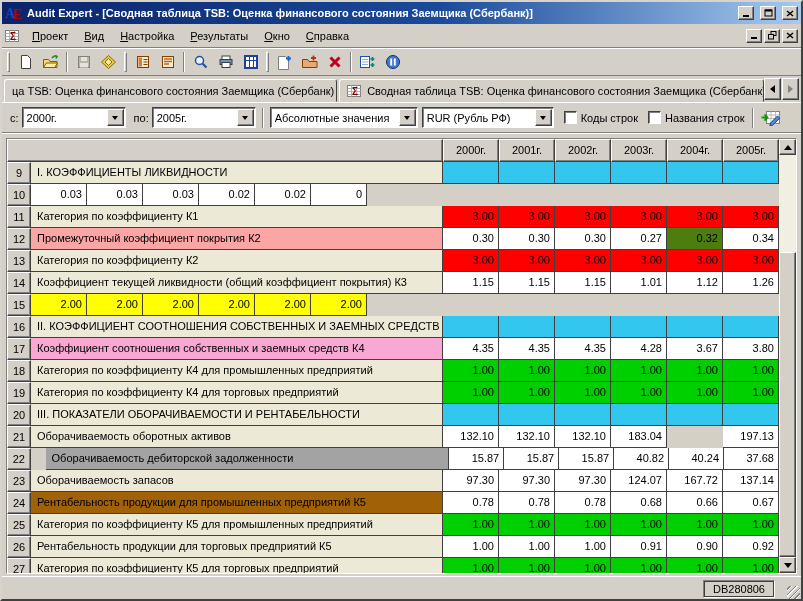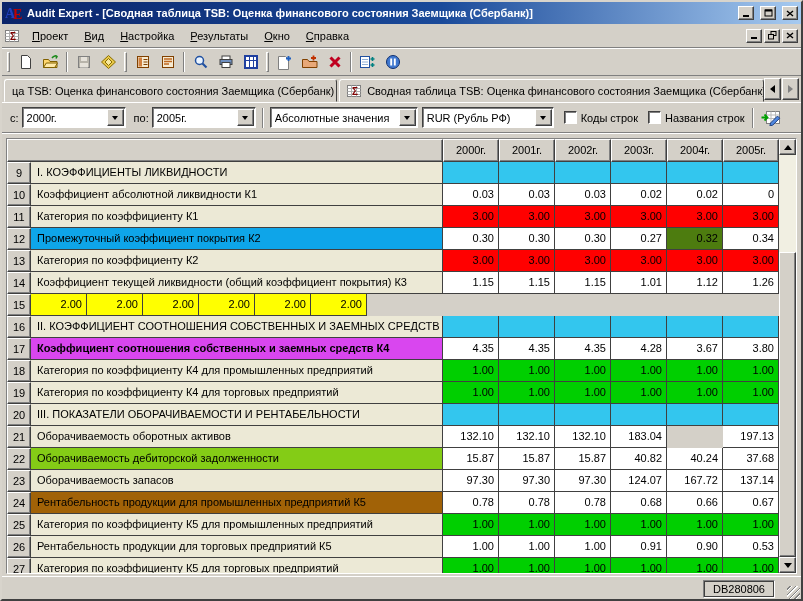--- a/index.html
+++ b/index.html
@@ -450,41 +450,40 @@
               <div class="label-cell" style="background: rgb(236, 233, 214);">I. КОЭФФИЦИЕНТЫ ЛИКВИДНОСТИ</div>
               <div class="val-cell" style="background: rgb(51, 198, 238);"></div>
               <div class="val-cell" style="background: rgb(51, 198, 238);"></div>
               <div class="val-cell" style="background: rgb(51, 198, 238);"></div>
               <div class="val-cell" style="background: rgb(51, 198, 238);"></div>
               <div class="val-cell" style="background: rgb(51, 198, 238);"></div>
               <div class="val-cell" style="background: rgb(51, 198, 238);"></div>
             </div>
             <div class="t-row">
               <div class="num-cell">10</div>
-              <div class="label-cell" style="background: rgb(236, 233, 214);">Коэффициент абсолютной ликвидности К1</div>
               <div class="val-cell" style="background: rgb(255, 255, 255);">0.03</div>
               <div class="val-cell" style="background: rgb(255, 255, 255);">0.03</div>
               <div class="val-cell" style="background: rgb(255, 255, 255);">0.03</div>
               <div class="val-cell" style="background: rgb(255, 255, 255);">0.02</div>
               <div class="val-cell" style="background: rgb(255, 255, 255);">0.02</div>
               <div class="val-cell" style="background: rgb(255, 255, 255);">0</div>
             </div>
             <div class="t-row">
               <div class="num-cell">11</div>
               <div class="label-cell" style="background: rgb(236, 233, 214);">Категория по коэффициенту К1</div>
               <div class="val-cell" style="background: rgb(255, 0, 0);">3.00</div>
               <div class="val-cell" style="background: rgb(255, 0, 0);">3.00</div>
               <div class="val-cell" style="background: rgb(255, 0, 0);">3.00</div>
               <div class="val-cell" style="background: rgb(255, 0, 0);">3.00</div>
               <div class="val-cell" style="background: rgb(255, 0, 0);">3.00</div>
               <div class="val-cell" style="background: rgb(255, 0, 0);">3.00</div>
             </div>
             <div class="t-row">
               <div class="num-cell">12</div>
-              <div class="label-cell" style="background: #0ea5e9;">Промежуточный коэффициент покрытия К2</div>
+              <div class="label-cell" style="background: #fca5a5;">Промежуточный коэффициент покрытия К2</div>
               <div class="val-cell" style="background: rgb(255, 255, 255);">0.30</div>
               <div class="val-cell" style="background: rgb(255, 255, 255);">0.30</div>
               <div class="val-cell" style="background: rgb(255, 255, 255);">0.30</div>
               <div class="val-cell" style="background: rgb(255, 255, 255);">0.27</div>
               <div class="val-cell" style="background: #4d7c0f;">0.32</div>
               <div class="val-cell" style="background: rgb(255, 255, 255);">0.34</div>
             </div>
             <div class="t-row">
               <div class="num-cell">13</div>
               <div class="label-cell" style="background: rgb(236, 233, 214);">Категория по коэффициенту К2</div>
@@ -519,21 +518,21 @@
               <div class="label-cell" style="background: rgb(236, 233, 214);">II. КОЭФФИЦИЕНТ СООТНОШЕНИЯ СОБСТВЕННЫХ И ЗАЕМНЫХ СРЕДСТВ</div>
               <div class="val-cell" style="background: rgb(51, 198, 238);"></div>
               <div class="val-cell" style="background: rgb(51, 198, 238);"></div>
               <div class="val-cell" style="background: rgb(51, 198, 238);"></div>
               <div class="val-cell" style="background: rgb(51, 198, 238);"></div>
               <div class="val-cell" style="background: rgb(51, 198, 238);"></div>
               <div class="val-cell" style="background: rgb(51, 198, 238);"></div>
             </div>
             <div class="t-row">
               <div class="num-cell">17</div>
-              <div class="label-cell" style="background: #d946ef; font-weight: bold;">Коэффициент соотношения собственных и заемных средств К4</div>
+              <div class="label-cell" style="background: #f9a8d4;">Коэффициент соотношения собственных и заемных средств К4</div>
               <div class="val-cell" style="background: rgb(255, 255, 255);">4.35</div>
               <div class="val-cell" style="background: rgb(255, 255, 255);">4.35</div>
               <div class="val-cell" style="background: rgb(255, 255, 255);">4.35</div>
               <div class="val-cell" style="background: rgb(255, 255, 255);">4.28</div>
               <div class="val-cell" style="background: rgb(255, 255, 255);">3.67</div>
               <div class="val-cell" style="background: rgb(255, 255, 255);">3.80</div>
             </div>
             <div class="t-row">
               <div class="num-cell">18</div>
               <div class="label-cell" style="background: rgb(236, 233, 214);">Категория по коэффициенту К4 для промышленных предприятий</div>
@@ -569,21 +568,21 @@
               <div class="label-cell" style="background: rgb(236, 233, 214);">Оборачиваемость оборотных активов</div>
               <div class="val-cell" style="background: rgb(255, 255, 255);">132.10</div>
               <div class="val-cell" style="background: rgb(255, 255, 255);">132.10</div>
               <div class="val-cell" style="background: rgb(255, 255, 255);">132.10</div>
               <div class="val-cell" style="background: rgb(255, 255, 255);">183.04</div>
               <div class="val-cell" style="background: rgb(255, 255, 255); margin-top: 28px;">165.66</div>
               <div class="val-cell" style="background: rgb(255, 255, 255);">197.13</div>
             </div>
             <div class="t-row">
               <div class="num-cell">22</div>
-              <div class="label-cell" style="background: #84cc16;">Оборачиваемость дебиторской задолженности</div>
+              <div class="label-cell" style="background: #a3a3a3; margin-left: 15px;">Оборачиваемость дебиторской задолженности</div>
               <div class="val-cell" style="background: rgb(255, 255, 255);">15.87</div>
               <div class="val-cell" style="background: rgb(255, 255, 255);">15.87</div>
               <div class="val-cell" style="background: rgb(255, 255, 255);">15.87</div>
               <div class="val-cell" style="background: rgb(255, 255, 255);">40.82</div>
               <div class="val-cell" style="background: rgb(255, 255, 255);">40.24</div>
               <div class="val-cell" style="background: rgb(255, 255, 255);">37.68</div>
             </div>
             <div class="t-row">
               <div class="num-cell">23</div>
               <div class="label-cell" style="background: rgb(236, 233, 214);">Оборачиваемость запасов</div>
@@ -615,21 +614,21 @@
               <div class="val-cell" style="background: rgb(0, 207, 0);">1.00</div>
             </div>
             <div class="t-row">
               <div class="num-cell">26</div>
               <div class="label-cell" style="background: rgb(236, 233, 214);">Рентабельность продукции для торговых предприятий К5</div>
               <div class="val-cell" style="background: rgb(255, 255, 255);">1.00</div>
               <div class="val-cell" style="background: rgb(255, 255, 255);">1.00</div>
               <div class="val-cell" style="background: rgb(255, 255, 255);">1.00</div>
               <div class="val-cell" style="background: rgb(255, 255, 255);">0.91</div>
               <div class="val-cell" style="background: rgb(255, 255, 255);">0.90</div>
-              <div class="val-cell" style="background: rgb(255, 255, 255);">0.53</div>
+              <div class="val-cell" style="background: rgb(255, 255, 255);">0.92</div>
             </div>
             <div class="t-row">
               <div class="num-cell">27</div>
               <div class="label-cell" style="background: rgb(236, 233, 214);">Категория по коэффициенту К5 для торговых предприятий</div>
               <div class="val-cell" style="background: rgb(0, 207, 0);">1.00</div>
               <div class="val-cell" style="background: rgb(0, 207, 0);">1.00</div>
               <div class="val-cell" style="background: rgb(0, 207, 0);">1.00</div>
               <div class="val-cell" style="background: rgb(0, 207, 0);">1.00</div>
               <div class="val-cell" style="background: rgb(0, 207, 0);">1.00</div>
               <div class="val-cell" style="background: rgb(0, 207, 0);">1.00</div>

